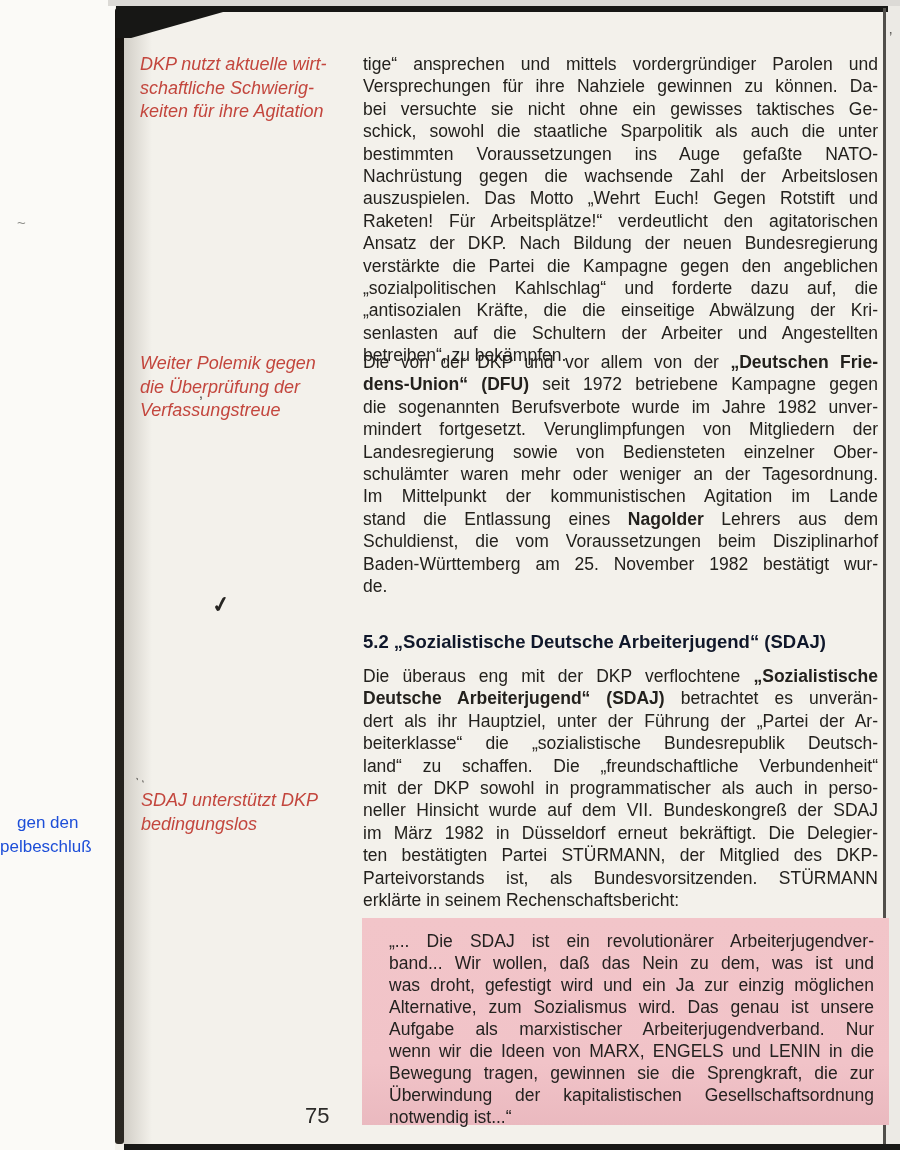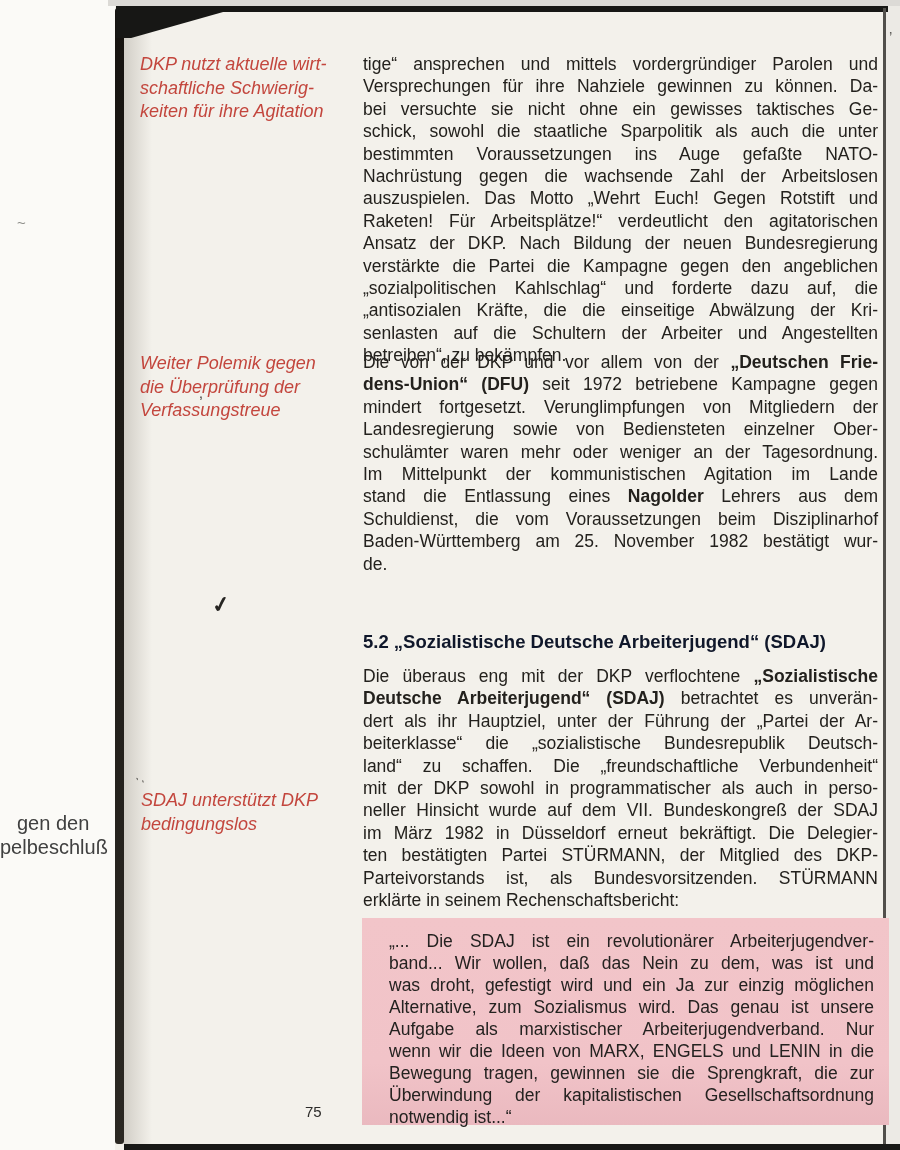--- a/index.html
+++ b/index.html
@@ -26,39 +26,39 @@
 
   
   .note{
     left:140px;width:225px;
     color:var(--accent,#c3463d);
     font-style:italic;font-size:18px;line-height:23.6px;
   }
   .note .ln{text-align:left;}
 
   
-  .edge-line{color:#404040;font-size:20px;font-weight:500;line-height:24px;}
+  .edge-line{color:#1d4ed8;font-size:17px;font-weight:500;line-height:24px;}
 
   
   .para{left:363px;width:515px;font-size:17.5px;line-height:22.4px;}
   .para .ln{text-align:justify;text-align-last:justify;}
   .para .ln.last{text-align-last:left;}
   .heading{left:363px;width:520px;font-size:18.5px;font-weight:bold;color:#0f172a;}
 
   
   .quote{
     left:362px;top:918px;width:527px;height:207px;box-sizing:border-box;
     padding:12px 15px 0 27px;
     background:linear-gradient(to bottom,var(--quote-bg,#f2c5c9) 0%,#f1c3c8 70%,#eab9bf 100%);
     font-size:17.5px;line-height:22px;color:#242220;
   }
   .quote .ln{text-align:justify;text-align-last:justify;}
   .quote .ln.last{text-align-last:left;}
 
-  .page-num{left:305px;top:1103px;font-size:15px;color:#2c2b29;}
+  .page-num{left:305px;top:1103px;font-size:22px;color:#2c2b29;}
 
   
   .artifact{color:#3a3a36;}
   .a-tick{left:212px;top:592px;font-size:22px;font-weight:bold;transform:rotate(-10deg);color:#262522;}
   .a-tilde{left:17px;top:214px;font-size:15px;color:#8a8a86;}
   .a-apos{left:889px;top:28px;font-size:15px;color:#5c5a56;}
   .a-dots{left:133px;top:777px;font-size:13px;color:#44423e;transform:rotate(24deg);letter-spacing:2px;}
   .a-comma{left:199px;top:385px;font-size:14px;color:#33312e;}
 </style>
 </head>
@@ -106,20 +106,21 @@
       <div class="ln">Ansatz der DKP. Nach Bildung der neuen Bundesregierung</div>
       <div class="ln">verstärkte die Partei die Kampagne gegen den angeblichen</div>
       <div class="ln">„sozialpolitischen Kahlschlag“ und forderte dazu auf, die</div>
       <div class="ln">„antisozialen Kräfte, die die einseitige Abwälzung der Kri-</div>
       <div class="ln">senlasten auf die Schultern der Arbeiter und Angestellten</div>
       <div class="ln last">betreiben“, zu bekämpfen.</div>
     </div>
   <div class="abs para" style="top:351px;">
       <div class="ln">Die von der DKP und vor allem von der <b>„Deutschen Frie-</b></div>
       <div class="ln"><b>dens-Union“ (DFU)</b> seit 1972 betriebene Kampagne gegen</div>
+      <div class="ln">die sogenannten Berufsverbote wurde im Jahre 1982 unver-</div>
       <div class="ln">mindert fortgesetzt. Verunglimpfungen von Mitgliedern der</div>
       <div class="ln">Landesregierung sowie von Bediensteten einzelner Ober-</div>
       <div class="ln">schulämter waren mehr oder weniger an der Tagesordnung.</div>
       <div class="ln">Im Mittelpunkt der kommunistischen Agitation im Lande</div>
       <div class="ln">stand die Entlassung eines <b>Nagolder</b> Lehrers aus dem</div>
       <div class="ln">Schuldienst, die vom Voraussetzungen beim Disziplinarhof</div>
       <div class="ln">Baden-Württemberg am 25. November 1982 bestätigt wur-</div>
       <div class="ln last">de.</div>
     </div>
   <div class="abs heading" style="top:631px;">5.2 „Sozialistische Deutsche Arbeiterjugend“ (SDAJ)</div>

